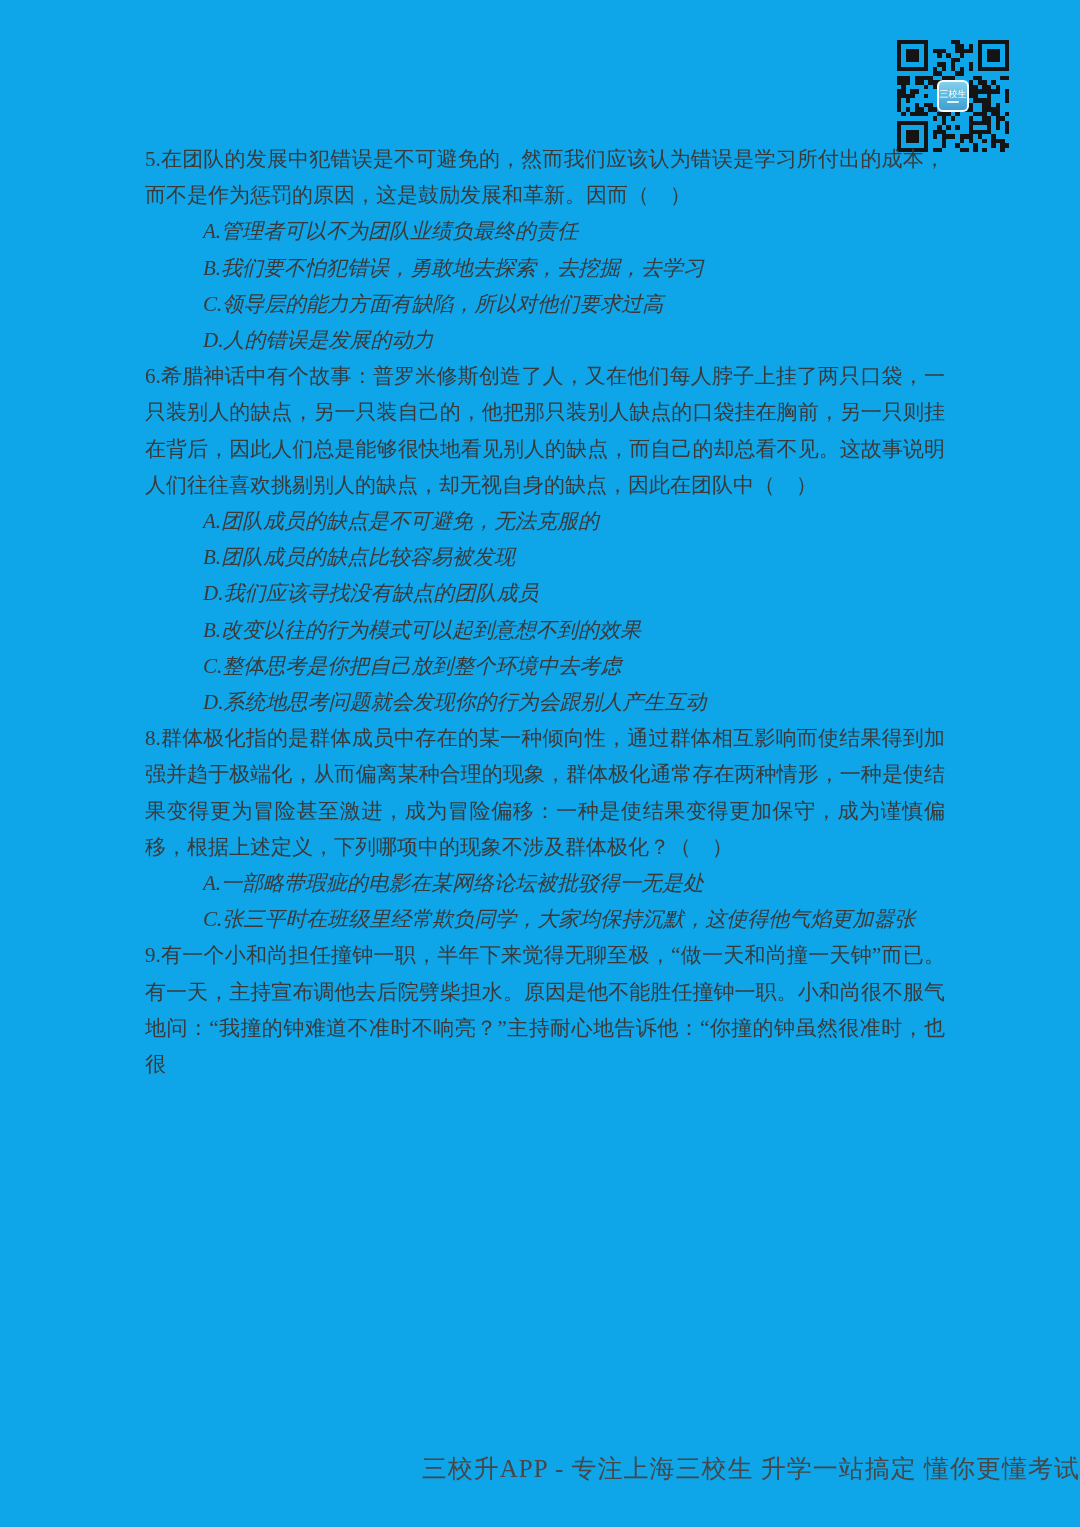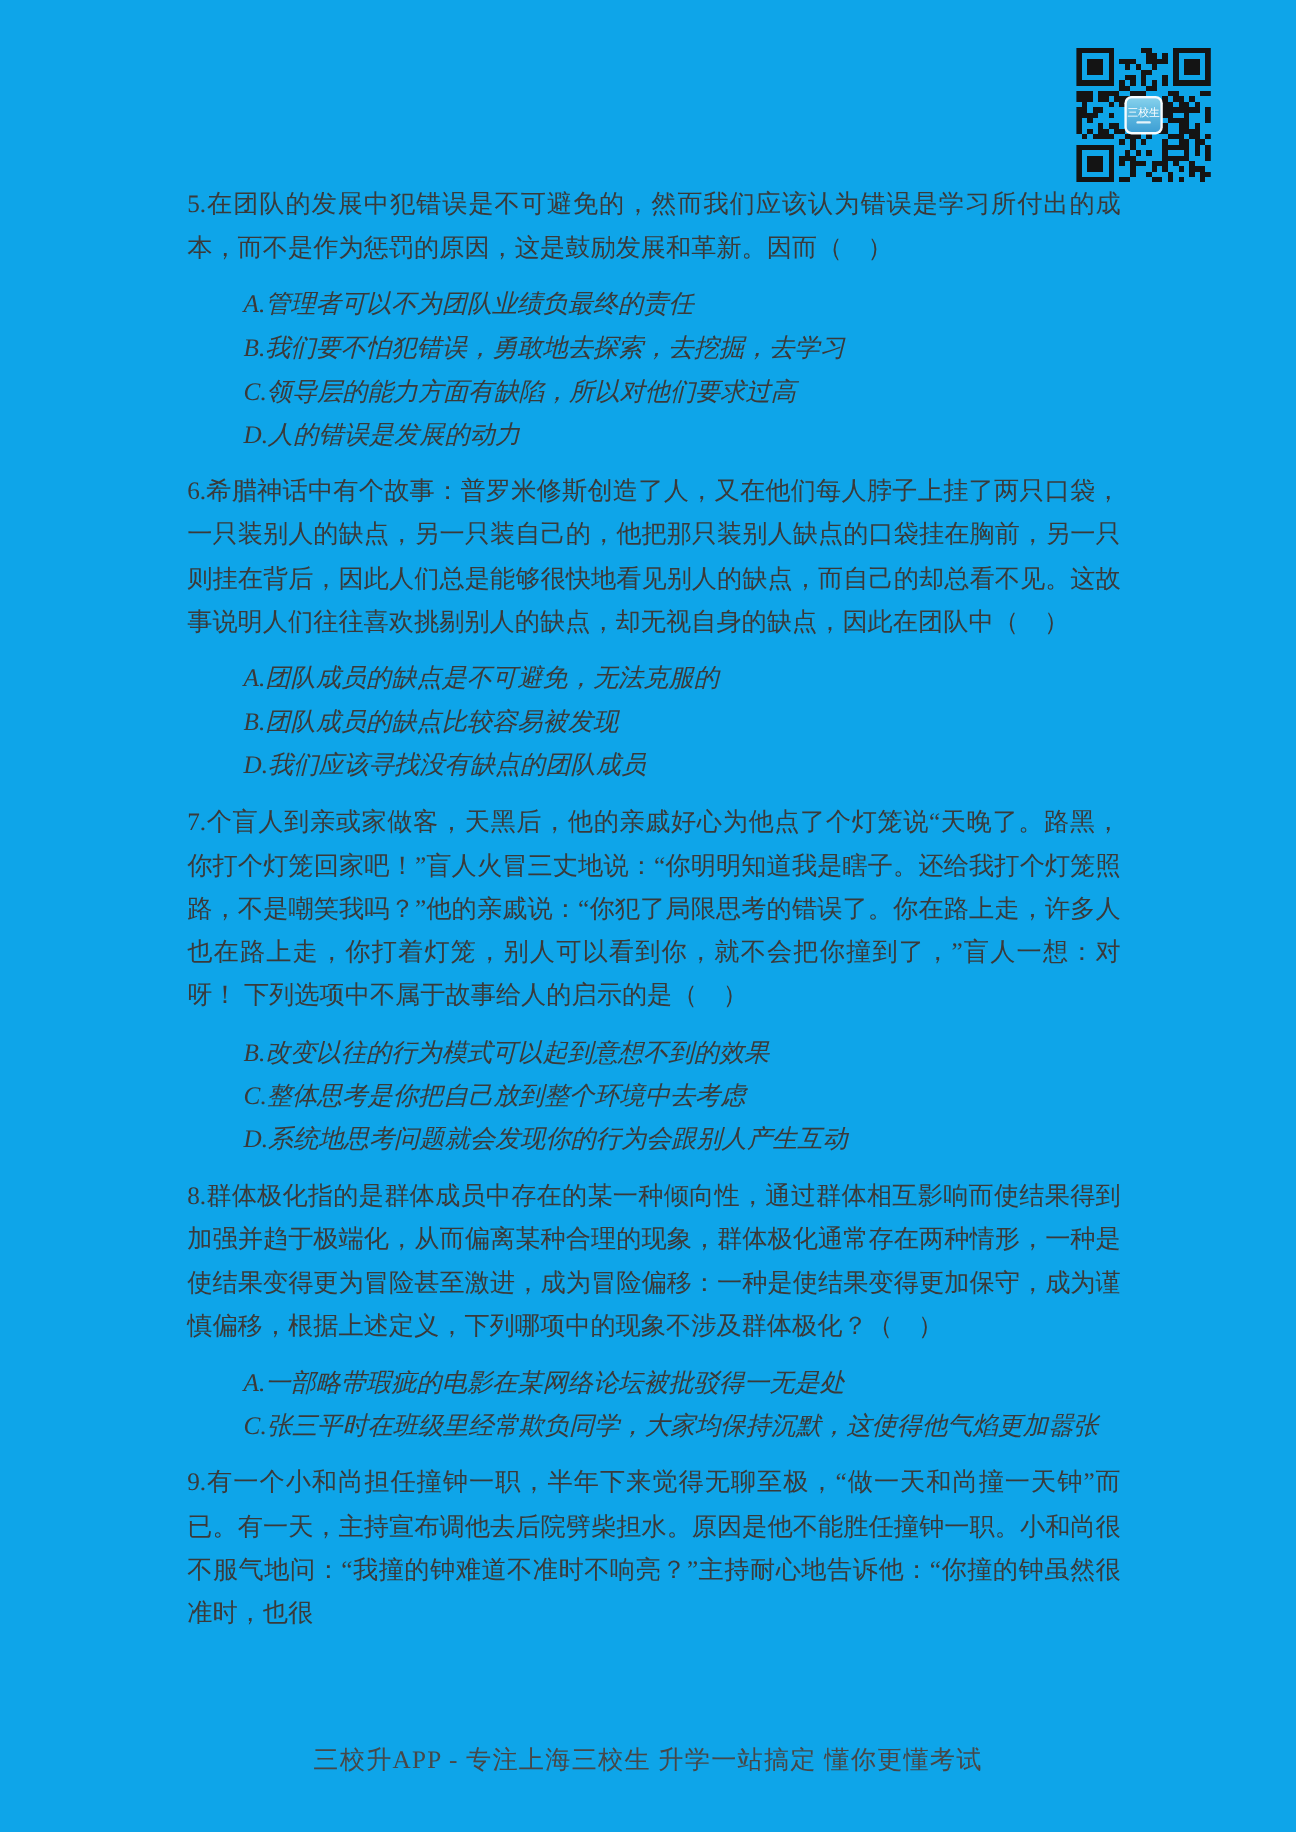--- a/index.html
+++ b/index.html
@@ -16,21 +16,21 @@
     position:absolute;
     left:145px;
     top:141px;
     width:800px;
     font-size:21px;
     line-height:36.2px;
     color:#3a3a3a;
     text-align:justify;
   }
   .stem{
-    margin:11px;
+    margin:0;
     word-break:break-all;
   }
   .option{
     margin:0;
     padding-left:58px;
     white-space:nowrap;
     font-style:italic;
   }
   .qr-wrap{
     position:absolute;
@@ -70,22 +70,22 @@
     height:2px;
     margin-top:2px;
     background:rgba(255,255,255,0.85);
     border-radius:1px;
   }
   .footer{
     position:absolute;
     left:0;
     top:1452px;
     width:100%;
-    text-align:center;
-    font-size:21px;
+    text-align:right;
+    font-size:25px;
     letter-spacing:1px;
     color:#474747;
   }
 </style>
 </head>
 <body>
 
 <div class="page">
 
   <div class="qr-wrap">
@@ -413,21 +413,20 @@
     <p class="option">A.管理者可以不为团队业绩负最终的责任</p>
     <p class="option">B.我们要不怕犯错误，勇敢地去探索，去挖掘，去学习</p>
     <p class="option">C.领导层的能力方面有缺陷，所以对他们要求过高</p>
     <p class="option">D.人的错误是发展的动力</p>
 
     <p class="stem">6.希腊神话中有个故事：普罗米修斯创造了人，又在他们每人脖子上挂了两只口袋，一只装别人的缺点，另一只装自己的，他把那只装别人缺点的口袋挂在胸前，另一只则挂在背后，因此人们总是能够很快地看见别人的缺点，而自己的却总看不见。这故事说明人们往往喜欢挑剔别人的缺点，却无视自身的缺点，因此在团队中（　）</p>
     <p class="option">A.团队成员的缺点是不可避免，无法克服的</p>
     <p class="option">B.团队成员的缺点比较容易被发现</p>
     <p class="option">D.我们应该寻找没有缺点的团队成员</p>
 
-    <p class="stem">7.个盲人到亲或家做客，天黑后，他的亲戚好心为他点了个灯笼说“天晚了。路黑，你打个灯笼回家吧！”盲人火冒三丈地说：“你明明知道我是瞎子。还给我打个灯笼照路，不是嘲笑我吗？”他的亲戚说：“你犯了局限思考的错误了。你在路上走，许多人也在路上走，你打着灯笼，别人可以看到你，就不会把你撞到了，”盲人一想：对呀！ 下列选项中不属于故事给人的启示的是（　）</p>
     <p class="option">B.改变以往的行为模式可以起到意想不到的效果</p>
     <p class="option">C.整体思考是你把自己放到整个环境中去考虑</p>
     <p class="option">D.系统地思考问题就会发现你的行为会跟别人产生互动</p>
 
     <p class="stem">8.群体极化指的是群体成员中存在的某一种倾向性，通过群体相互影响而使结果得到加强并趋于极端化，从而偏离某种合理的现象，群体极化通常存在两种情形，一种是使结果变得更为冒险甚至激进，成为冒险偏移：一种是使结果变得更加保守，成为谨慎偏移，根据上述定义，下列哪项中的现象不涉及群体极化？（　）</p>
     <p class="option">A.一部略带瑕疵的电影在某网络论坛被批驳得一无是处</p>
     <p class="option">C.张三平时在班级里经常欺负同学，大家均保持沉默，这使得他气焰更加嚣张</p>
 
     <p class="stem">9.有一个小和尚担任撞钟一职，半年下来觉得无聊至极，“做一天和尚撞一天钟”而已。有一天，主持宣布调他去后院劈柴担水。原因是他不能胜任撞钟一职。小和尚很不服气地问：“我撞的钟难道不准时不响亮？”主持耐心地告诉他：“你撞的钟虽然很准时，也很</p>
 

